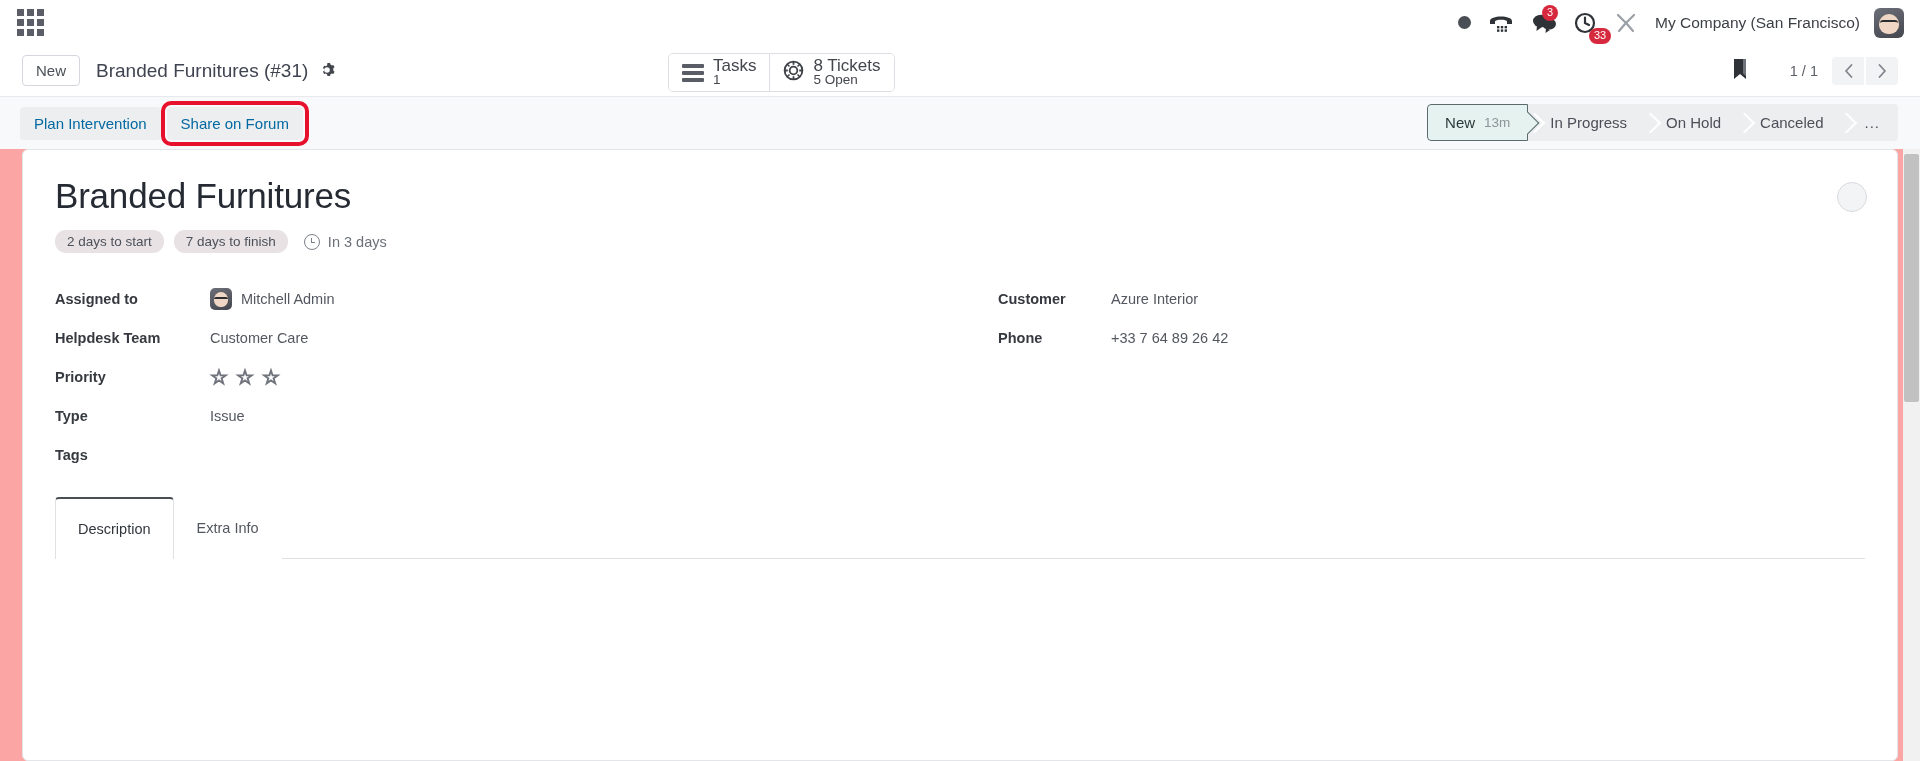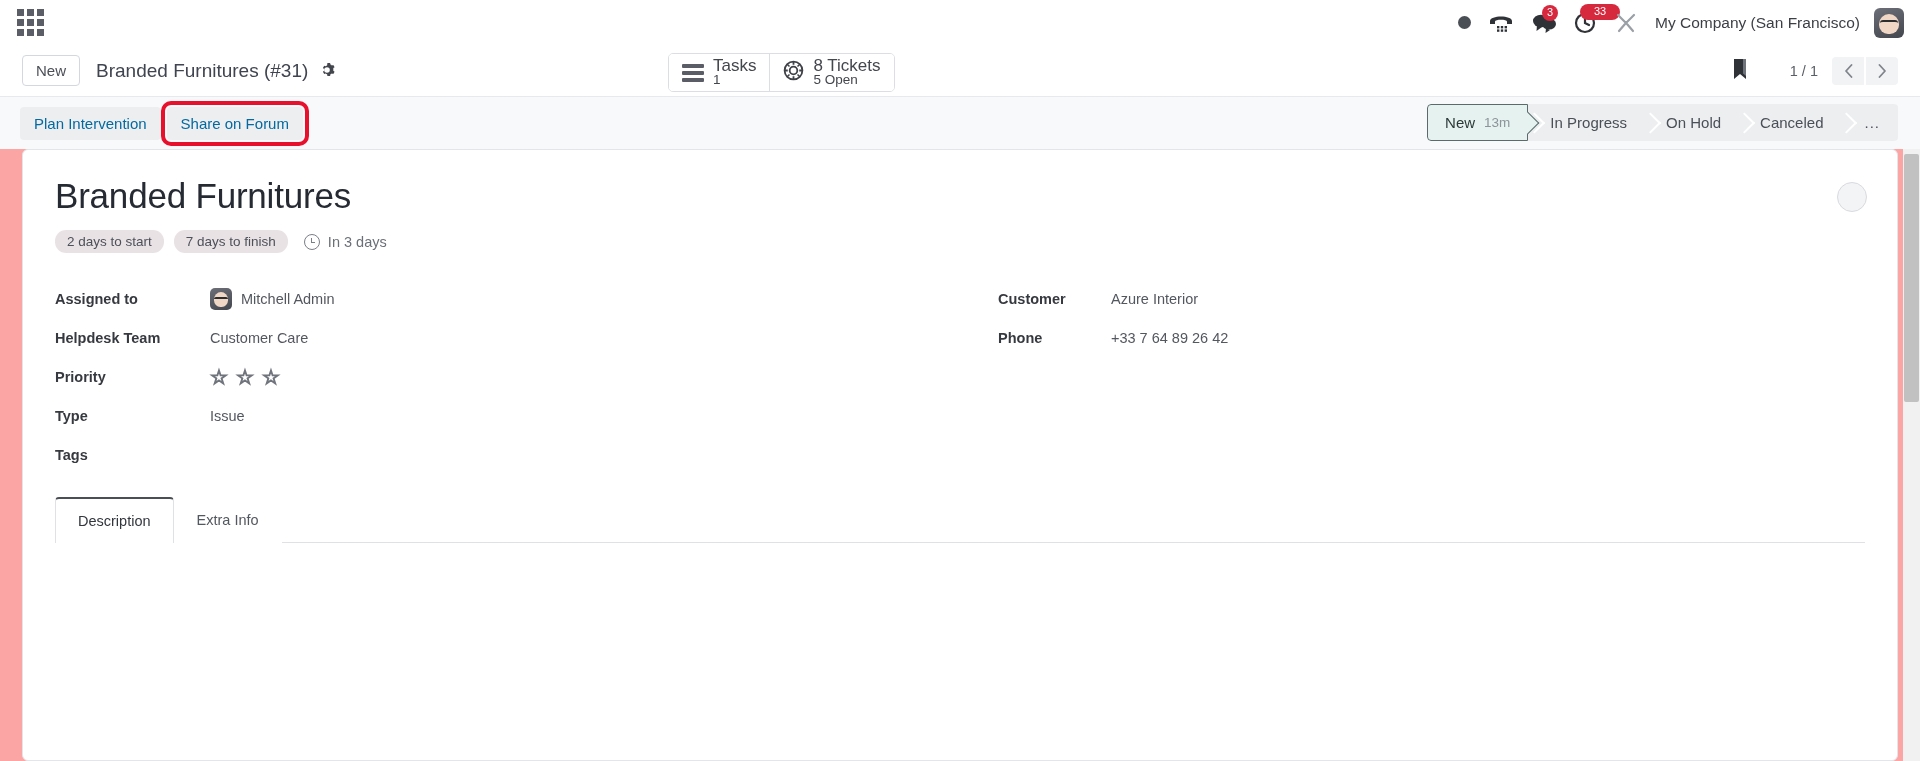--- a/index.html
+++ b/index.html
@@ -44,21 +44,21 @@
     color: #fff;
     border-radius: 10px;
     font-size: 11px;
     line-height: 15px;
     height: 16px;
     min-width: 16px;
     padding: 0 4px;
     text-align: center;
     font-family: "Liberation Sans", sans-serif;
   }
-  .badge.wide { left: 6px; padding: 0 14px; }
+  .badge.wide { left: 15px; padding: 0 5px; margin-top: 24px; }
 
   .company-name {
     font-size: 15.5px;
     color: #3c3f45;
     margin-left: 18px;
     cursor: pointer;
     white-space: nowrap;
   }
   .avatar-top {
     width: 30px; height: 30px;
@@ -308,21 +308,21 @@
   .avatar-sm::before { content:""; position:absolute; left:4px; top:4px; width:14px; height:15px; border-radius:50% 50% 45% 45%; background:#f0d6c4; }
   .avatar-sm::after  { content:""; position:absolute; left:4px; top:9px; width:14px; height:4px; border-top:2px solid #2b2d31; border-radius:2px; }
 
   .stars { display:flex; gap:8px; }
   .star { font-size: 20px; color:#fff; -webkit-text-stroke: 1.3px #70747c; line-height:1; cursor:pointer; }
 
   
   .notebook { margin-top: 22px; }
   .tabs { display:flex; border-bottom: 1px solid #dfe1e5; }
   .tab {
-    padding: 14px 22px;
+    padding: 22px 22px;
     font-size: 14.5px;
     color: #53575f;
     cursor: pointer;
     background: #fff;
     border: 1px solid transparent;
     border-bottom: none;
     position: relative;
     top: 1px;
   }
   .tab.active {

